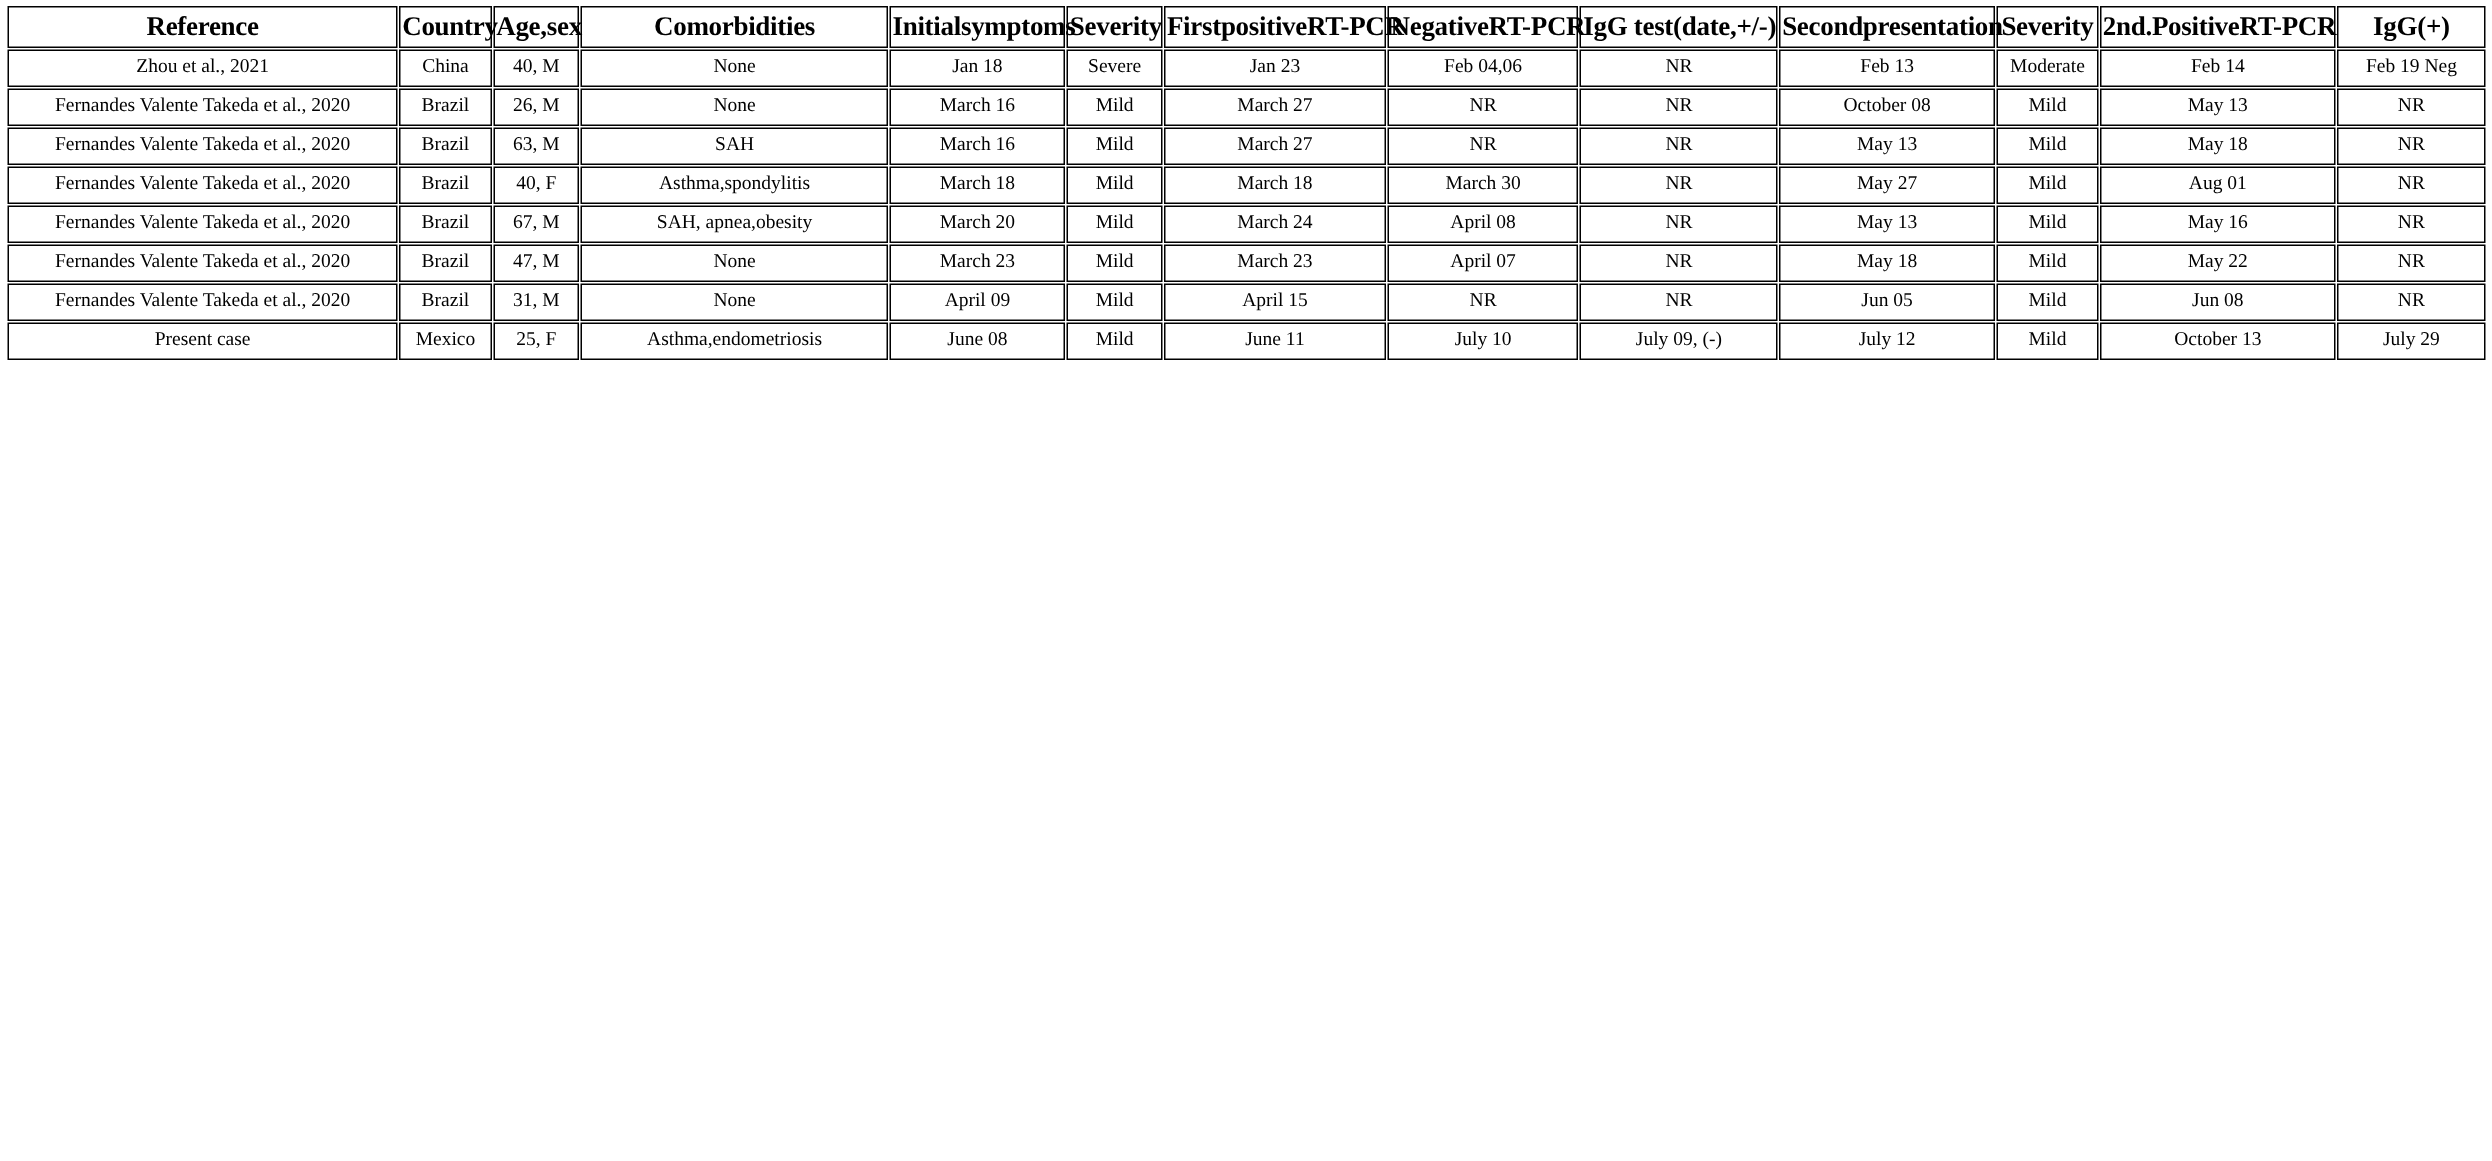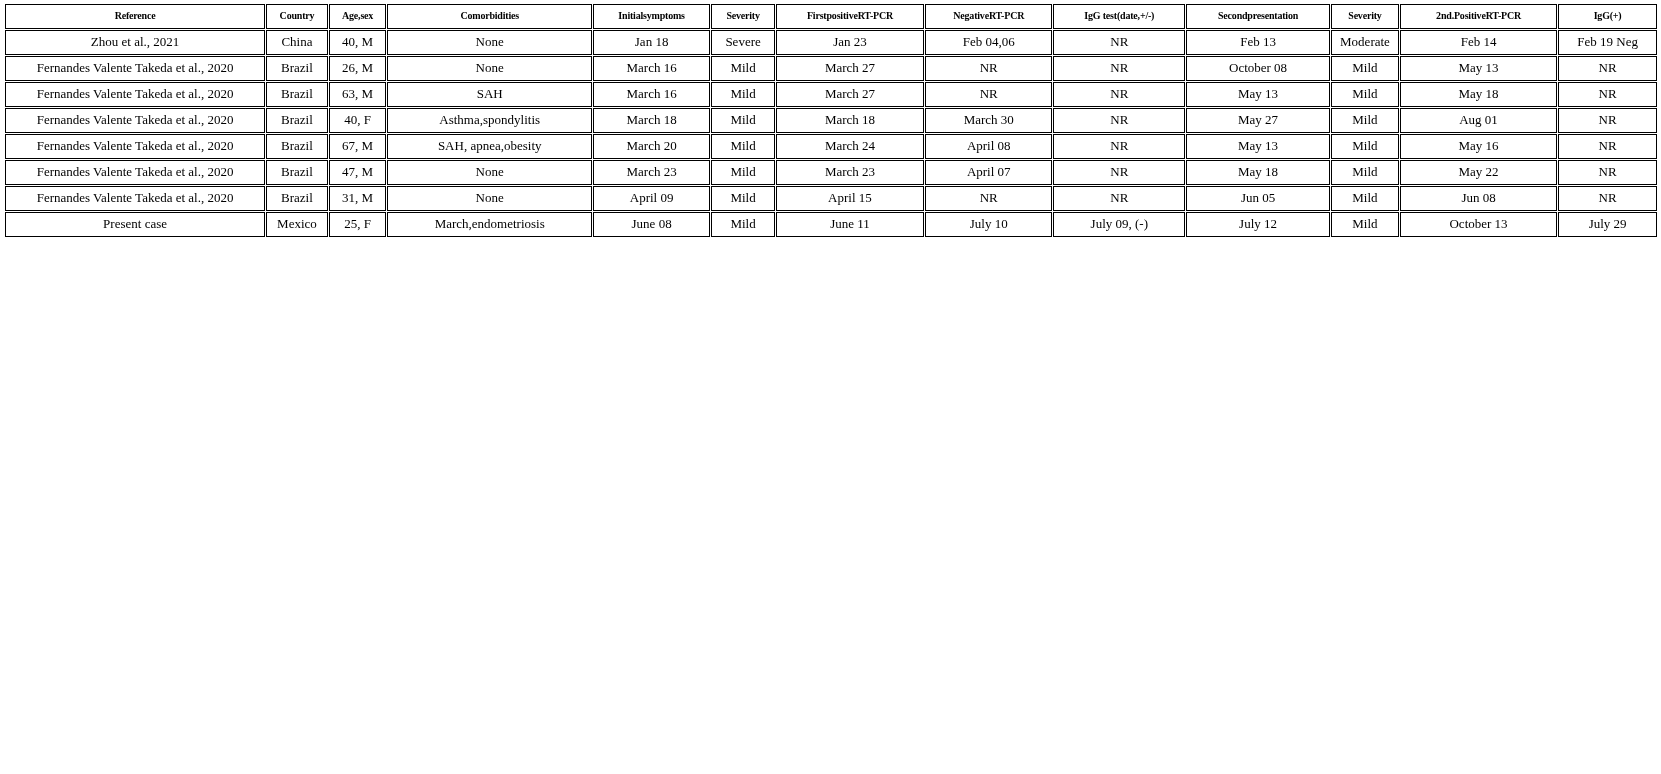--- a/index.html
+++ b/index.html
@@ -36,21 +36,21 @@
     vertical-align: middle;
     white-space: nowrap;
     overflow: visible;
     line-height: 1.15;
     height: 18px;
     background: #ffffff;
   }
 
   table.case-table th {
     font-weight: bold;
-    font-size: 10px;
+    font-size: 18px;
     letter-spacing: -0.2px;
   }
 
   table.case-table td {
     font-weight: normal;
     font-size: 13px;
   }
 
   
   col.c-reference      { width: 253px; }
@@ -213,21 +213,21 @@
           <td>NR</td>
           <td>Jun 05</td>
           <td>Mild</td>
           <td>Jun 08</td>
           <td>NR</td>
         </tr>
         <tr>
           <td>Present case</td>
           <td>Mexico</td>
           <td>25, F</td>
-          <td class="comorbidity-cell">March,endometriosis</td>
+          <td class="comorbidity-cell">Asthma,endometriosis</td>
           <td>June 08</td>
           <td>Mild</td>
           <td>June 11</td>
           <td>July 10</td>
           <td>July 09, (-)</td>
           <td>July 12</td>
           <td>Mild</td>
           <td>October 13</td>
           <td>July 29</td>
         </tr>

